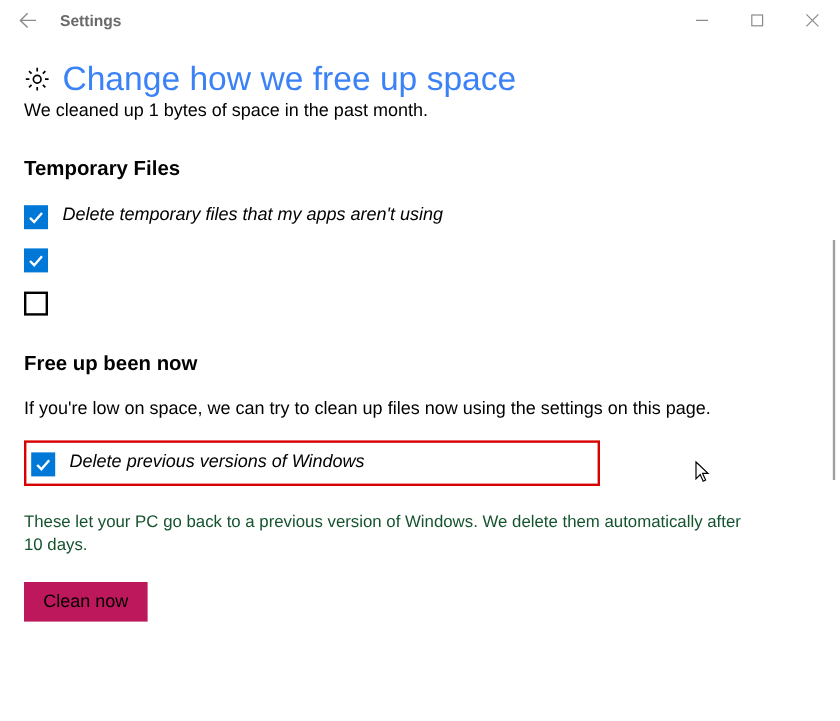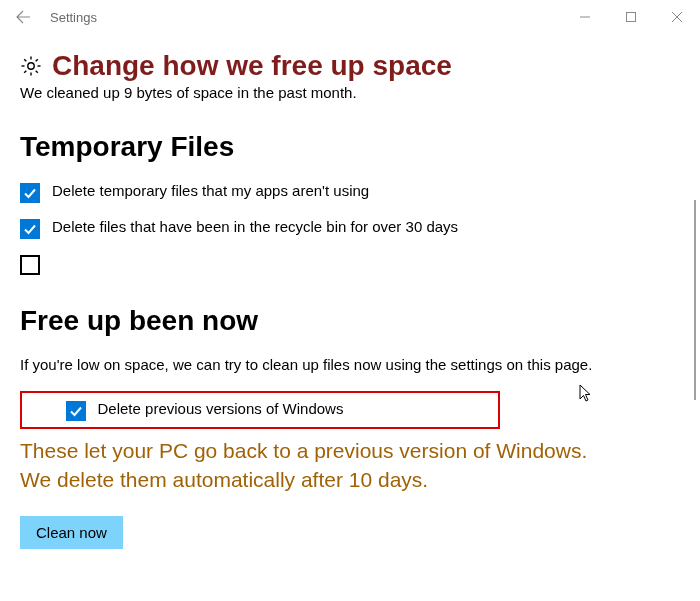--- a/index.html
+++ b/index.html
@@ -14,20 +14,21 @@
     position: relative;
   }
   
   .titlebar {
     height: 34px;
     display: flex;
     align-items: center;
     justify-content: space-between;
     padding-left: 14px;
     color: #5a5a5a;
+    font-weight: bold;
   }
   .titleleft {
     display: flex;
     align-items: center;
     gap: 18px;
   }
   .back-btn {
     width: 18px;
     height: 18px;
     display: flex;
@@ -63,41 +64,42 @@
   }
   .headerline {
     display: flex;
     align-items: center;
     gap: 10px;
     margin-bottom: 4px;
   }
   .gear-icon { width: 22px; height: 22px; color:#000; }
   .page-title {
     font-size: 28px;
-    font-weight: 700;
-    color: #7f1d1d;
+    font-weight: 400;
+    color: #3b82f6;
   }
   .clipped-top {
     font-size: 15px;
     color: #000;
     margin-top: -2px; 
   }
 
   h2.section {
-    font-size: 28px;
+    font-size: 17px;
     font-weight: 600;
     margin: 30px 0 18px 0;
   }
 
   .option-row {
     display: flex;
     align-items: flex-start;
     gap: 12px;
     margin-bottom: 14px;
     max-width: 540px;
+    font-style: italic;
   }
   .chk {
     width: 20px;
     height: 20px;
     flex: 0 0 20px;
     box-sizing: border-box;
     display: flex;
     align-items: center;
     justify-content: center;
     margin-top: 2px;
@@ -115,38 +117,38 @@
     line-height: 1.35;
     color: #000;
   }
 
   .body-text {
     font-size: 15px;
     max-width: 600px;
     line-height: 1.35;
   }
   .sub-text {
-    font-size: 21px;
-    color: #a16207;
+    font-size: 14px;
+    color: #14532d;
     max-width: 600px;
     line-height: 1.35;
-    margin-top: 8px;
+    margin-top: 20px;
   }
 
   .highlight-box {
     border: 2px solid #d80000;
     padding: 6px 115px 6px 4px;
     margin-top: 16px;
     width: 480px;
     box-sizing: border-box;
   }
-  .highlight-box .option-row { margin-bottom: 0; justify-content: center; }
+  .highlight-box .option-row { margin-bottom: 0; }
 
   .btn {
-    background: #7dd3fc;
+    background: #be185d;
     border: none;
     font-size: 15px;
     padding: 8px 16px;
     font-family: inherit;
     margin-top: 22px;
     cursor: pointer;
     color: #000;
   }
 
   
@@ -214,40 +216,39 @@
           <line x1="4.2" y1="4.2" x2="6.3" y2="6.3"></line>
           <line x1="15.7" y1="15.7" x2="17.8" y2="17.8"></line>
           <line x1="17.8" y1="4.2" x2="15.7" y2="6.3"></line>
           <line x1="6.3" y1="15.7" x2="4.2" y2="17.8"></line>
         </g>
       </svg>
     </span>
     <span class="page-title">Change how we free up space</span>
   </div>
 
-  <div class="clipped-top">We cleaned up 9 bytes of space in the past month.</div>
+  <div class="clipped-top">We cleaned up 1 bytes of space in the past month.</div>
 
   <h2 class="section">Temporary Files</h2>
 
   <div class="option-row">
     <span class="chk checked">
       <svg width="16" height="16" viewBox="0 0 16 16">
           <path d="M3 8.5 L6.5 12 L13 4.5" fill="none" stroke="#fff" stroke-width="2"></path>
         </svg>
     </span>
     <span class="opt-label">Delete temporary files that my apps aren't using</span>
   </div>
 
   <div class="option-row">
     <span class="chk checked">
       <svg width="16" height="16" viewBox="0 0 16 16">
           <path d="M3 8.5 L6.5 12 L13 4.5" fill="none" stroke="#fff" stroke-width="2"></path>
         </svg>
     </span>
-    <span class="opt-label">Delete files that have been in the recycle bin for over 30 days</span>
   </div>
 
   <div class="option-row">
     <span class="chk unchecked"></span>
   </div>
 
   <h2 class="section">Free up been now</h2>
 
   <div class="body-text">If you're low on space, we can try to clean up files now using the settings on this page.</div>
 

